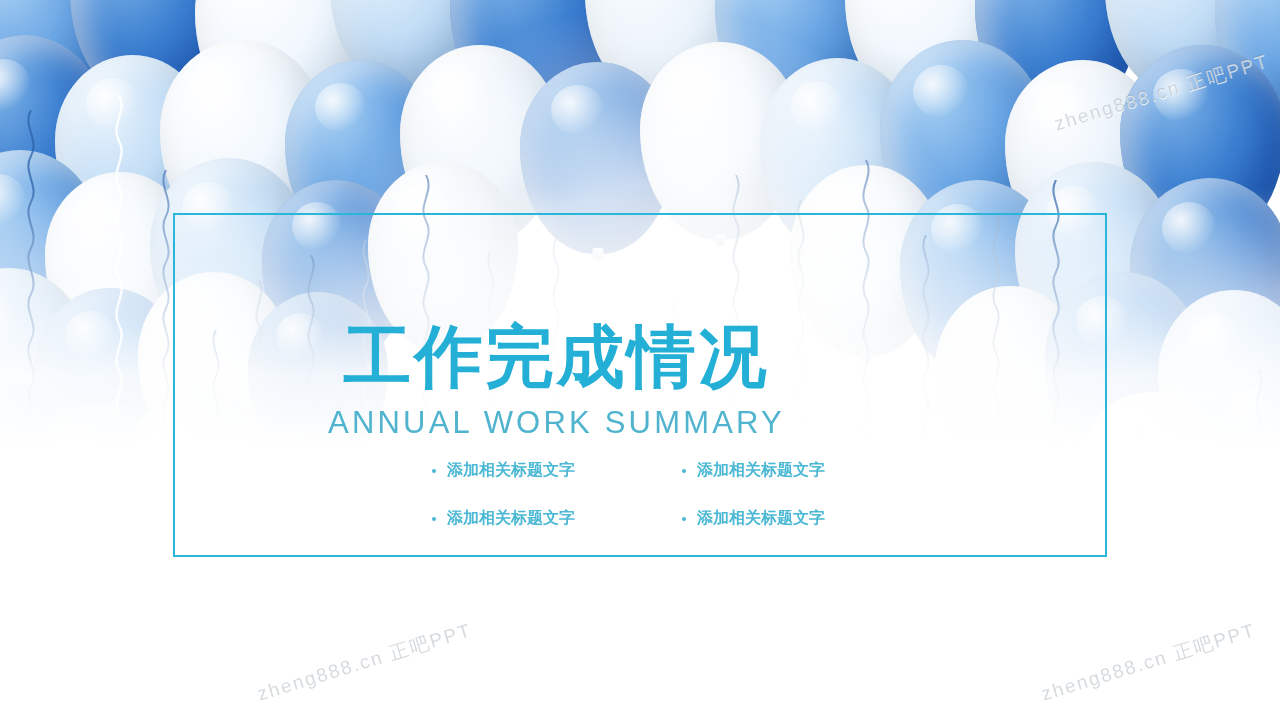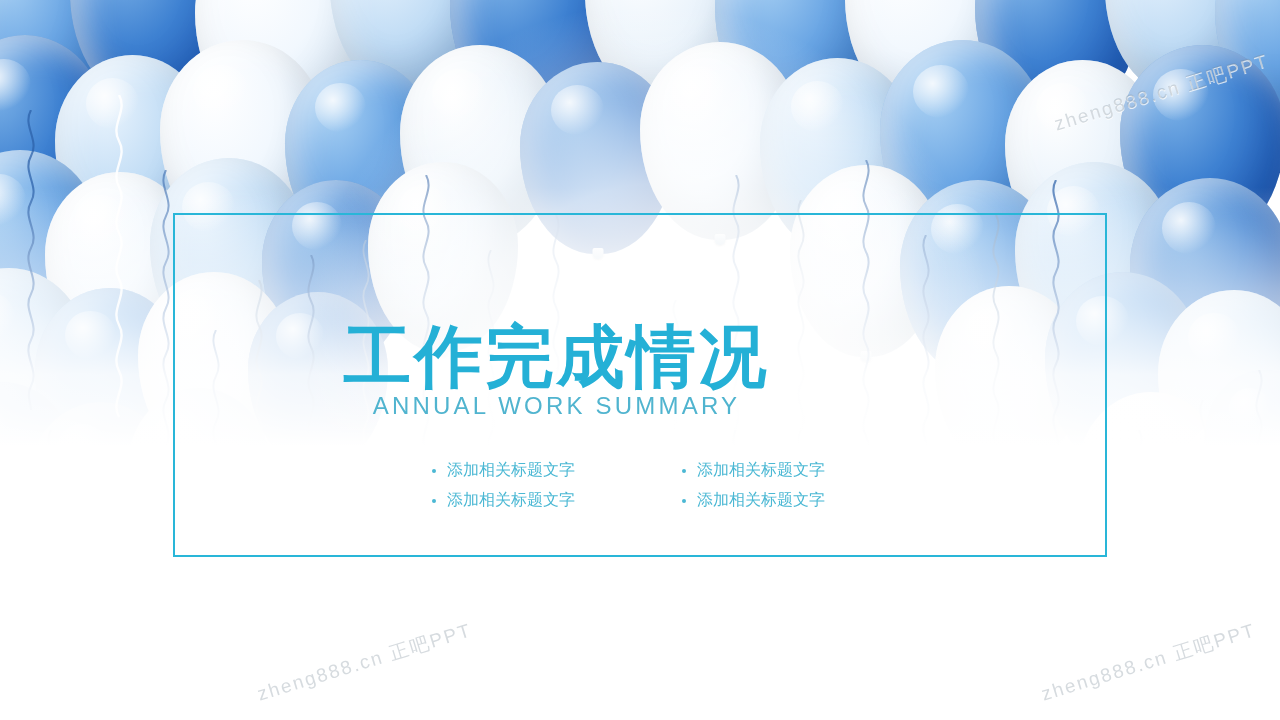--- a/index.html
+++ b/index.html
@@ -114,37 +114,38 @@
   }
   #title-cn{
     font-size:68px;
     font-weight:bold;
     color:#24b0d6;
     letter-spacing:3px;
     line-height:1.02;
     font-family:"DejaVu Sans","Liberation Sans",sans-serif;
   }
   #title-en{
-    margin-top:1px;
-    font-size:24px;
+    margin-top:14px;
+    font-size:31px;
     font-weight:400;
     color:#50b4cf;
     letter-spacing:3.2px;
     font-family:"Liberation Sans","DejaVu Sans",sans-serif;
     text-align:center;
   }
 
   
   #bullets{
     position:absolute;
     left:432px; top:460px;
     width:460px;
     display:grid;
     grid-template-columns:250px 210px;
-    row-gap:9px;
+    row-gap:27px;
+    font-weight:bold;
   }
   .bullet{
     display:flex;
     align-items:center;
     font-size:16px;
     color:#4bb8d4;
     font-family:"DejaVu Sans","Liberation Sans",sans-serif;
     white-space:nowrap;
   }
   .bullet .dot{

